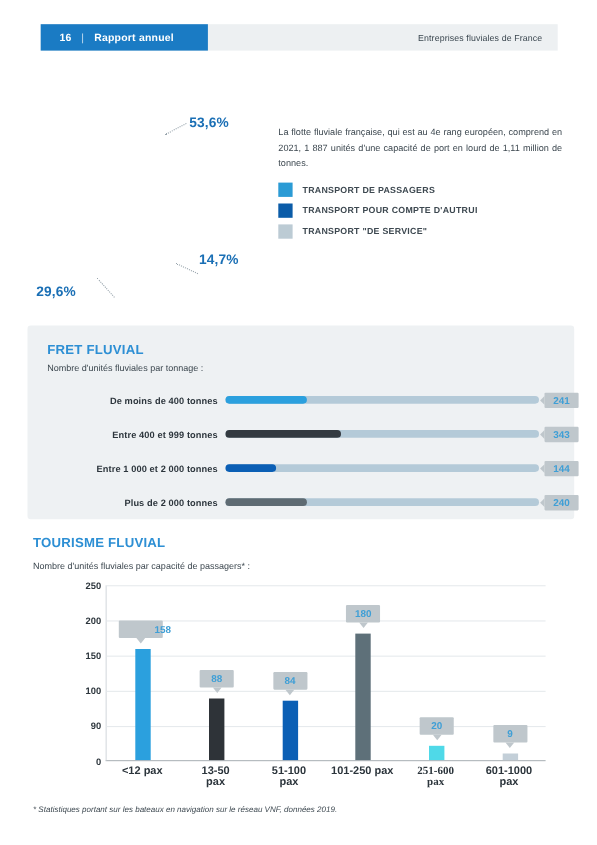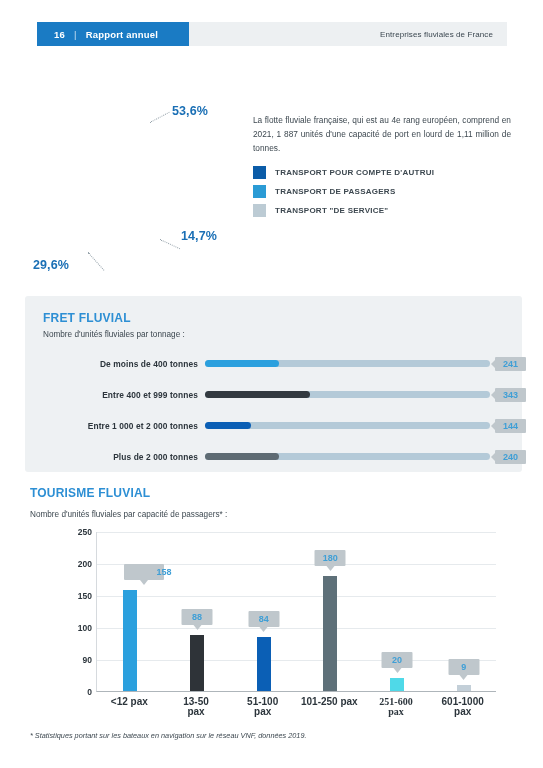--- a/index.html
+++ b/index.html
@@ -159,26 +159,26 @@
   <div class="leader l2"></div>
   <div class="leader l3"></div>
   <div class="pct pct-1">53,6%</div>
   <div class="pct pct-2">14,7%</div>
   <div class="pct pct-3">29,6%</div>
 
   <div class="intro">La flotte fluviale française, qui est au 4e rang européen, comprend en 2021, 1 887 unités d'une capacité de port en lourd de 1,11 million de tonnes.</div>
 
   <div class="legend">
     <div class="legend-row">
+      <span class="legend-sw" style="background:#2b9bd5"></span>
+      <span class="legend-lb">TRANSPORT DE PASSAGERS</span>
+    </div>
+    <div class="legend-row">
       <span class="legend-sw" style="background:#0b5ca8"></span>
       <span class="legend-lb">TRANSPORT POUR COMPTE D'AUTRUI</span>
-    </div>
-    <div class="legend-row">
-      <span class="legend-sw" style="background:#2b9bd5"></span>
-      <span class="legend-lb">TRANSPORT DE PASSAGERS</span>
     </div>
     <div class="legend-row">
       <span class="legend-sw" style="background:#bccbd4"></span>
       <span class="legend-lb">TRANSPORT "DE SERVICE"</span>
     </div>
   </div>
 
   <div class="fret">
     <div class="sect-title">FRET FLUVIAL</div>
     <div class="sect-sub">Nombre d'unités fluviales par tonnage :</div>
@@ -222,21 +222,21 @@
       <div class="ytick" style="top: 128px;">90</div>
       <div class="gridline" style="top: 96px;"></div>
       <div class="ytick" style="top: 96px;">100</div>
       <div class="gridline" style="top: 64px;"></div>
       <div class="ytick" style="top: 64px;">150</div>
       <div class="gridline" style="top: 32px;"></div>
       <div class="ytick" style="top: 32px;">200</div>
       <div class="gridline" style="top: 0px;"></div>
       <div class="ytick" style="top: 0px;">250</div>
       <div class="bar" style="left: 26.3333px; height: 101.12px; background: rgb(43, 160, 222);"></div>
-      <div class="bubble" style="left: 47px; top: 31.88px; padding-left: 40px;">158</div>
+      <div class="bubble" style="left: 31px; top: 31.88px; padding-left: 40px;">158</div>
       <div class="bar" style="left: 93px; height: 56.32px; background: rgb(46, 51, 56);"></div>
       <div class="bubble" style="left: 100px; top: 76.68px;">88</div>
       <div class="bar" style="left: 159.667px; height: 53.76px; background: rgb(11, 95, 181);"></div>
       <div class="bubble" style="left: 166.667px; top: 79.24px;">84</div>
       <div class="bar" style="left: 226.333px; height: 115.2px; background: rgb(94, 112, 121);"></div>
       <div class="bubble" style="left: 233.333px; top: 17.8px;">180</div>
       <div class="bar" style="left: 293px; height: 12.8px; background: rgb(79, 217, 232);"></div>
       <div class="bubble" style="left: 300px; top: 120.2px;">20</div>
       <div class="bar" style="left: 359.667px; height: 5.76px; background: rgb(195, 207, 216);"></div>
       <div class="bubble" style="left: 366.667px; top: 127.24px;">9</div>

